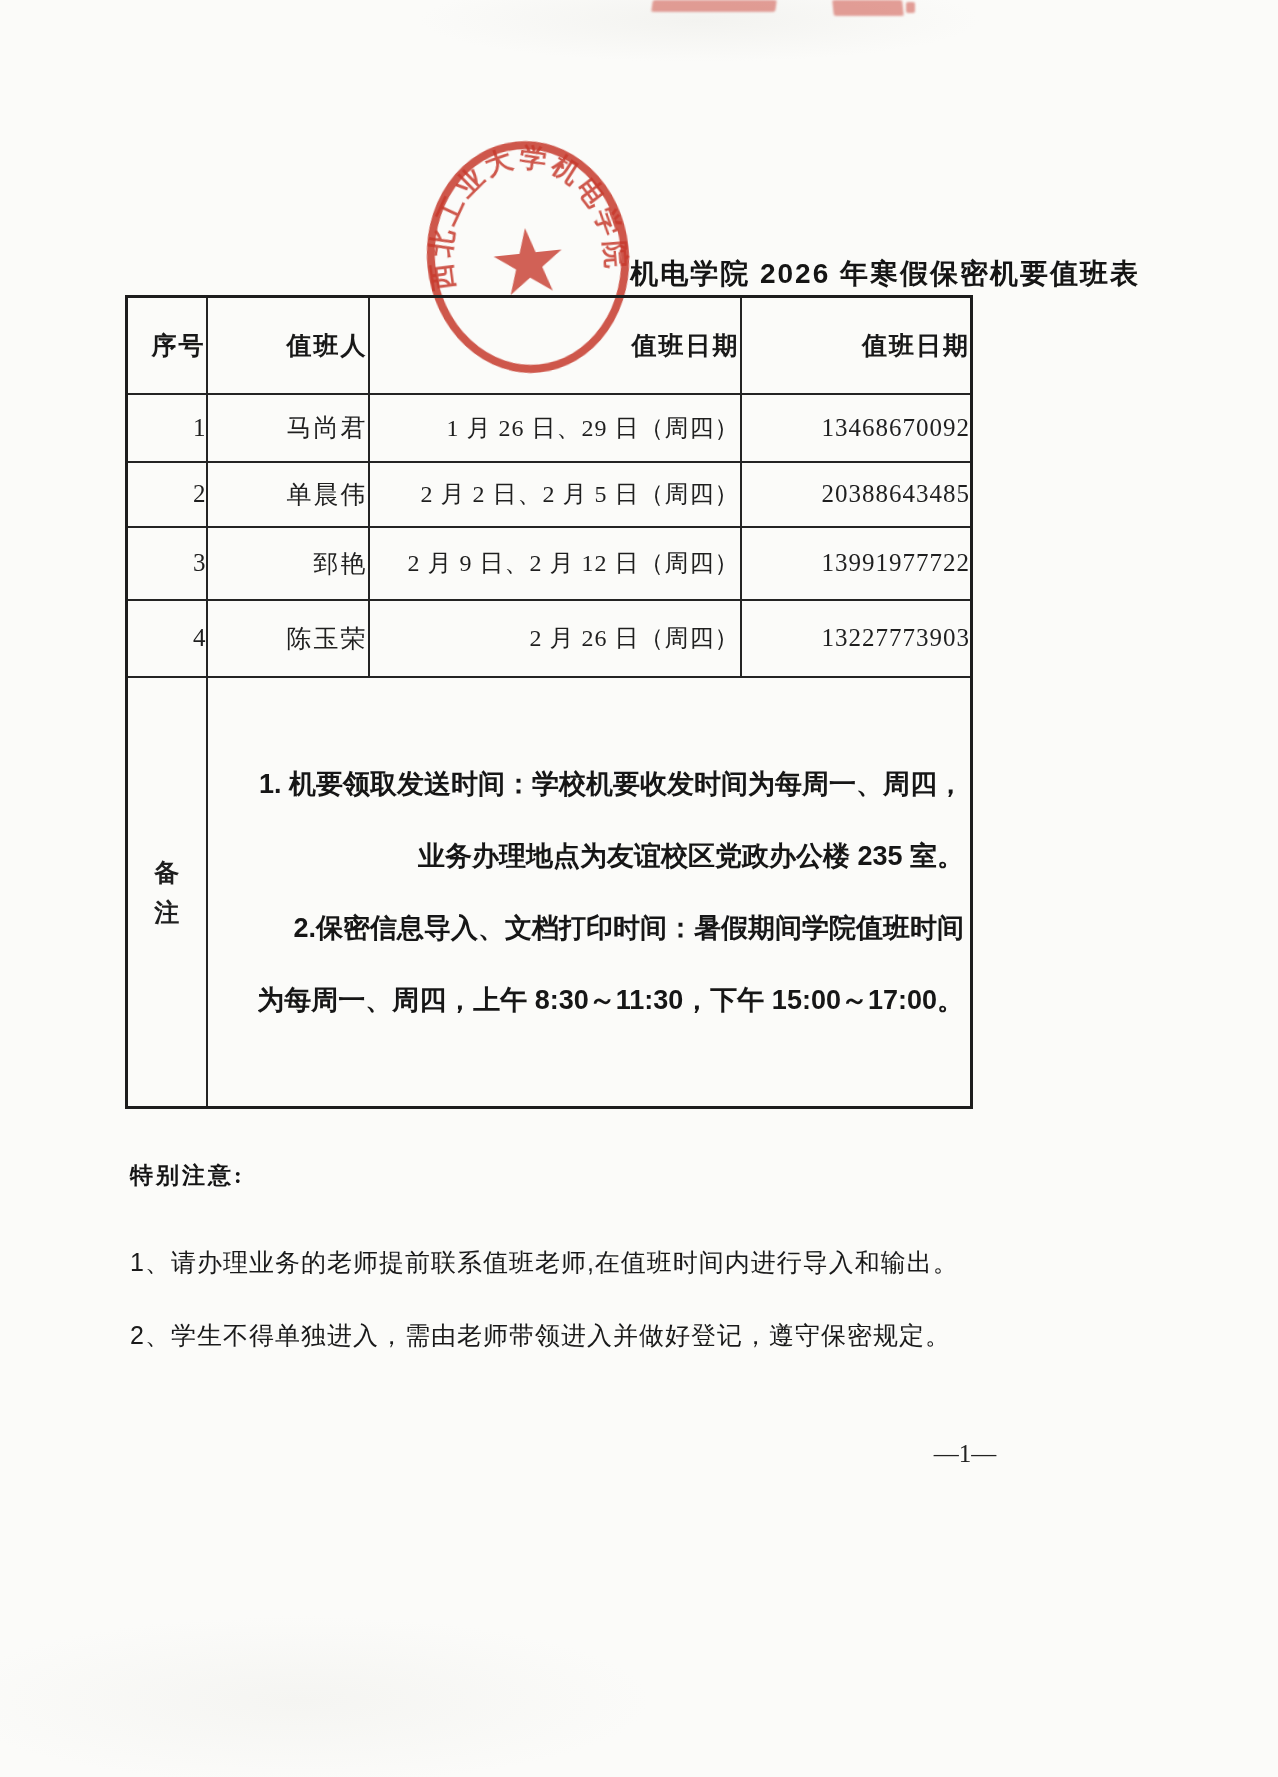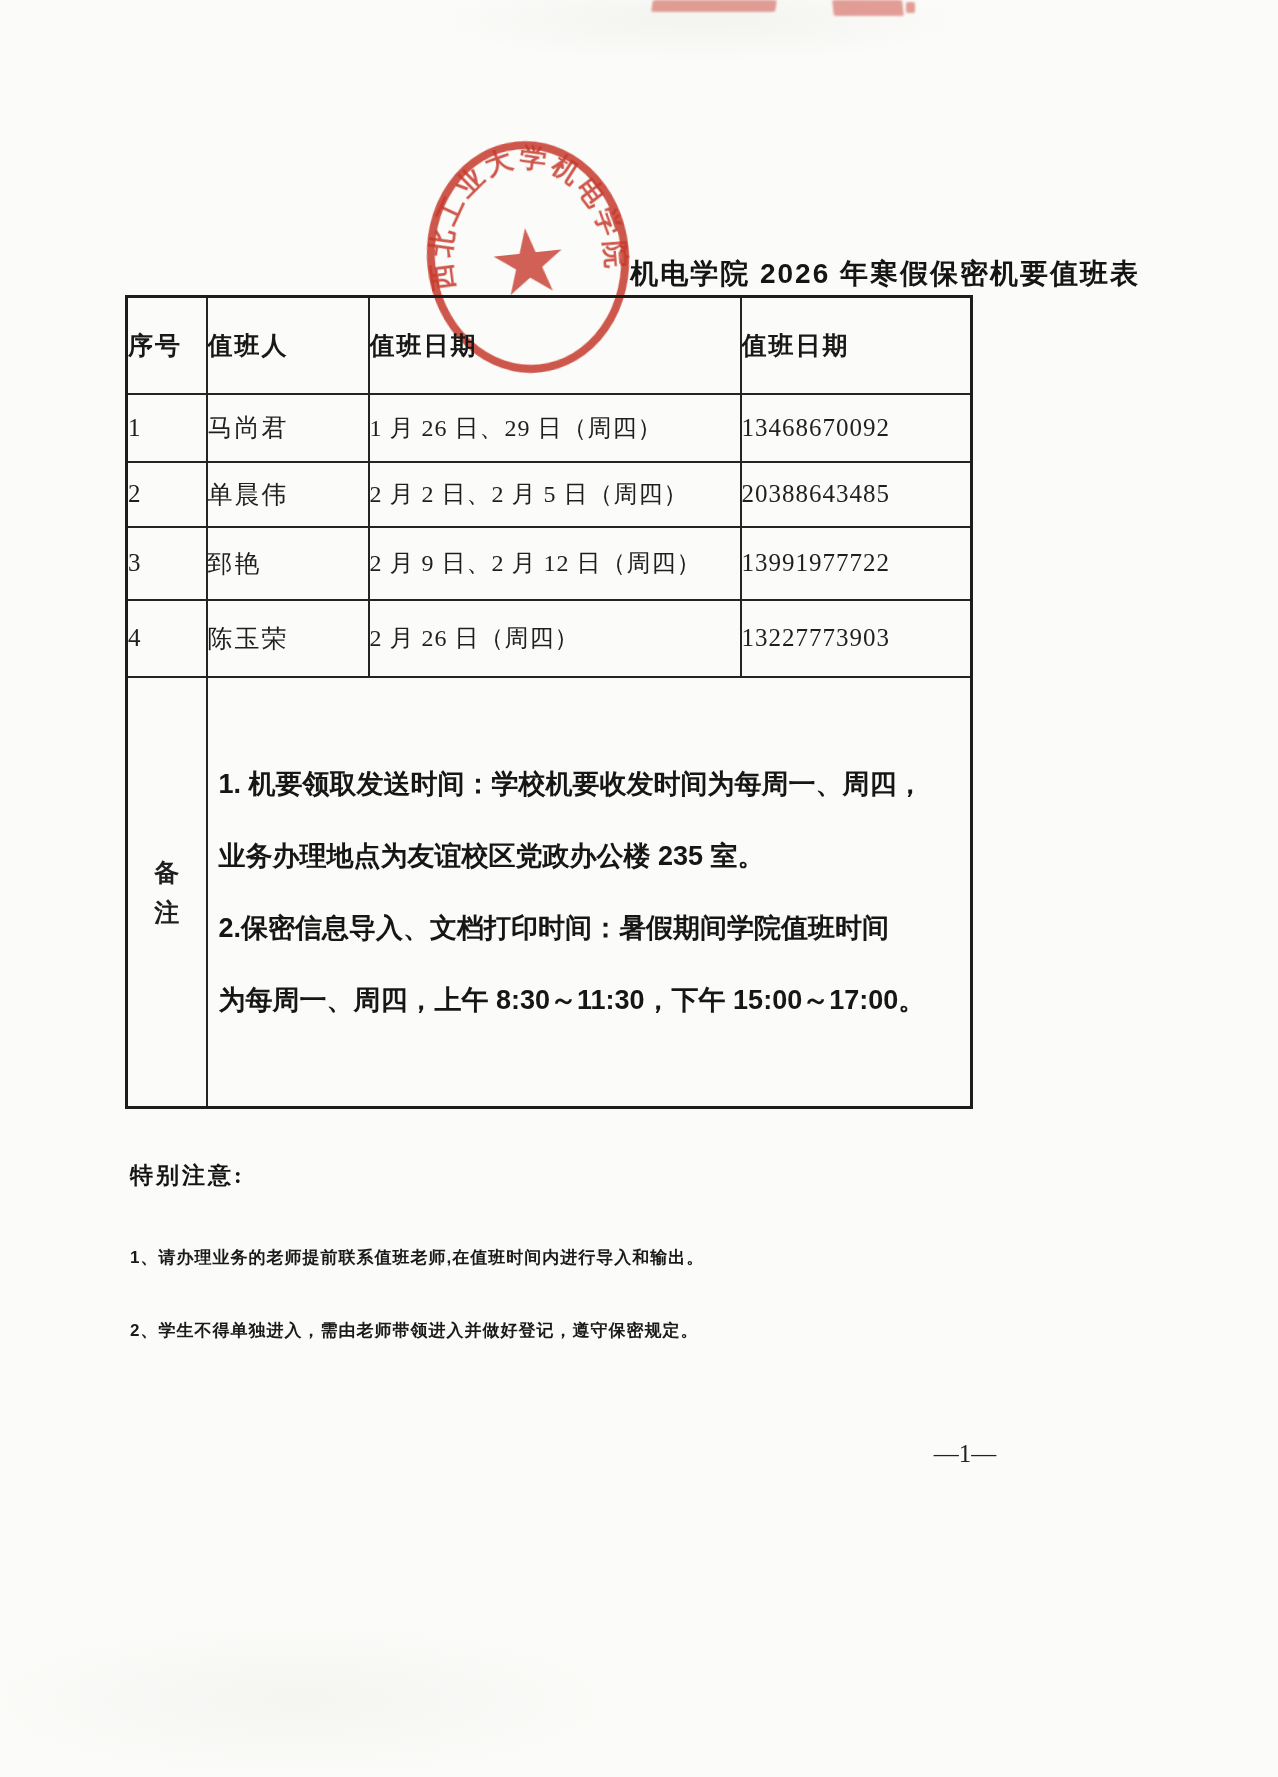--- a/index.html
+++ b/index.html
@@ -41,21 +41,21 @@
 
   table.duty {
     position:absolute; left:125px; top:295px;
     width:845px;
     border-collapse:collapse;
     table-layout:fixed;
     background:transparent;
   }
   table.duty th, table.duty td {
     border:2px solid #242424;
-    padding:0; text-align:left; vertical-align:middle;
+    padding:0; text-align:right; vertical-align:middle;
     overflow:hidden;
   }
   table.duty { border:3px solid #1d1d1d; }
 
   tr.hdr    { height:97px; }
   tr.r1     { height:68px; }
   tr.r2     { height:65px; }
   tr.r3     { height:73px; }
   tr.r4     { height:77px; }
   tr.remarks{ height:428px; }
@@ -89,21 +89,21 @@
   .remark-line b { font-weight:800; }
 
   .special-heading {
     position:absolute; left:130px; top:1160px;
     font-family:Liberation Serif, serif;
     font-weight:bold; font-size:23px; letter-spacing:3px; color:#141414;
   }
   .note-line {
     position:absolute; left:130px; width:1040px;
     font-family:"Liberation Sans", sans-serif;
-    font-weight:700; font-size:17px; letter-spacing:1px; color:#1a1a1a;
+    font-weight:400; font-size:25px; letter-spacing:1px; color:#1a1a1a;
     white-space:nowrap;
   }
   .note-1 { top:1246px; }
   .note-2 { top:1319px; }
 
   .page-number {
     position:absolute; left:900px; top:1440px; width:130px;
     text-align:center; font-size:25px; color:#222;
     font-family:"Liberation Serif", serif;
   }

